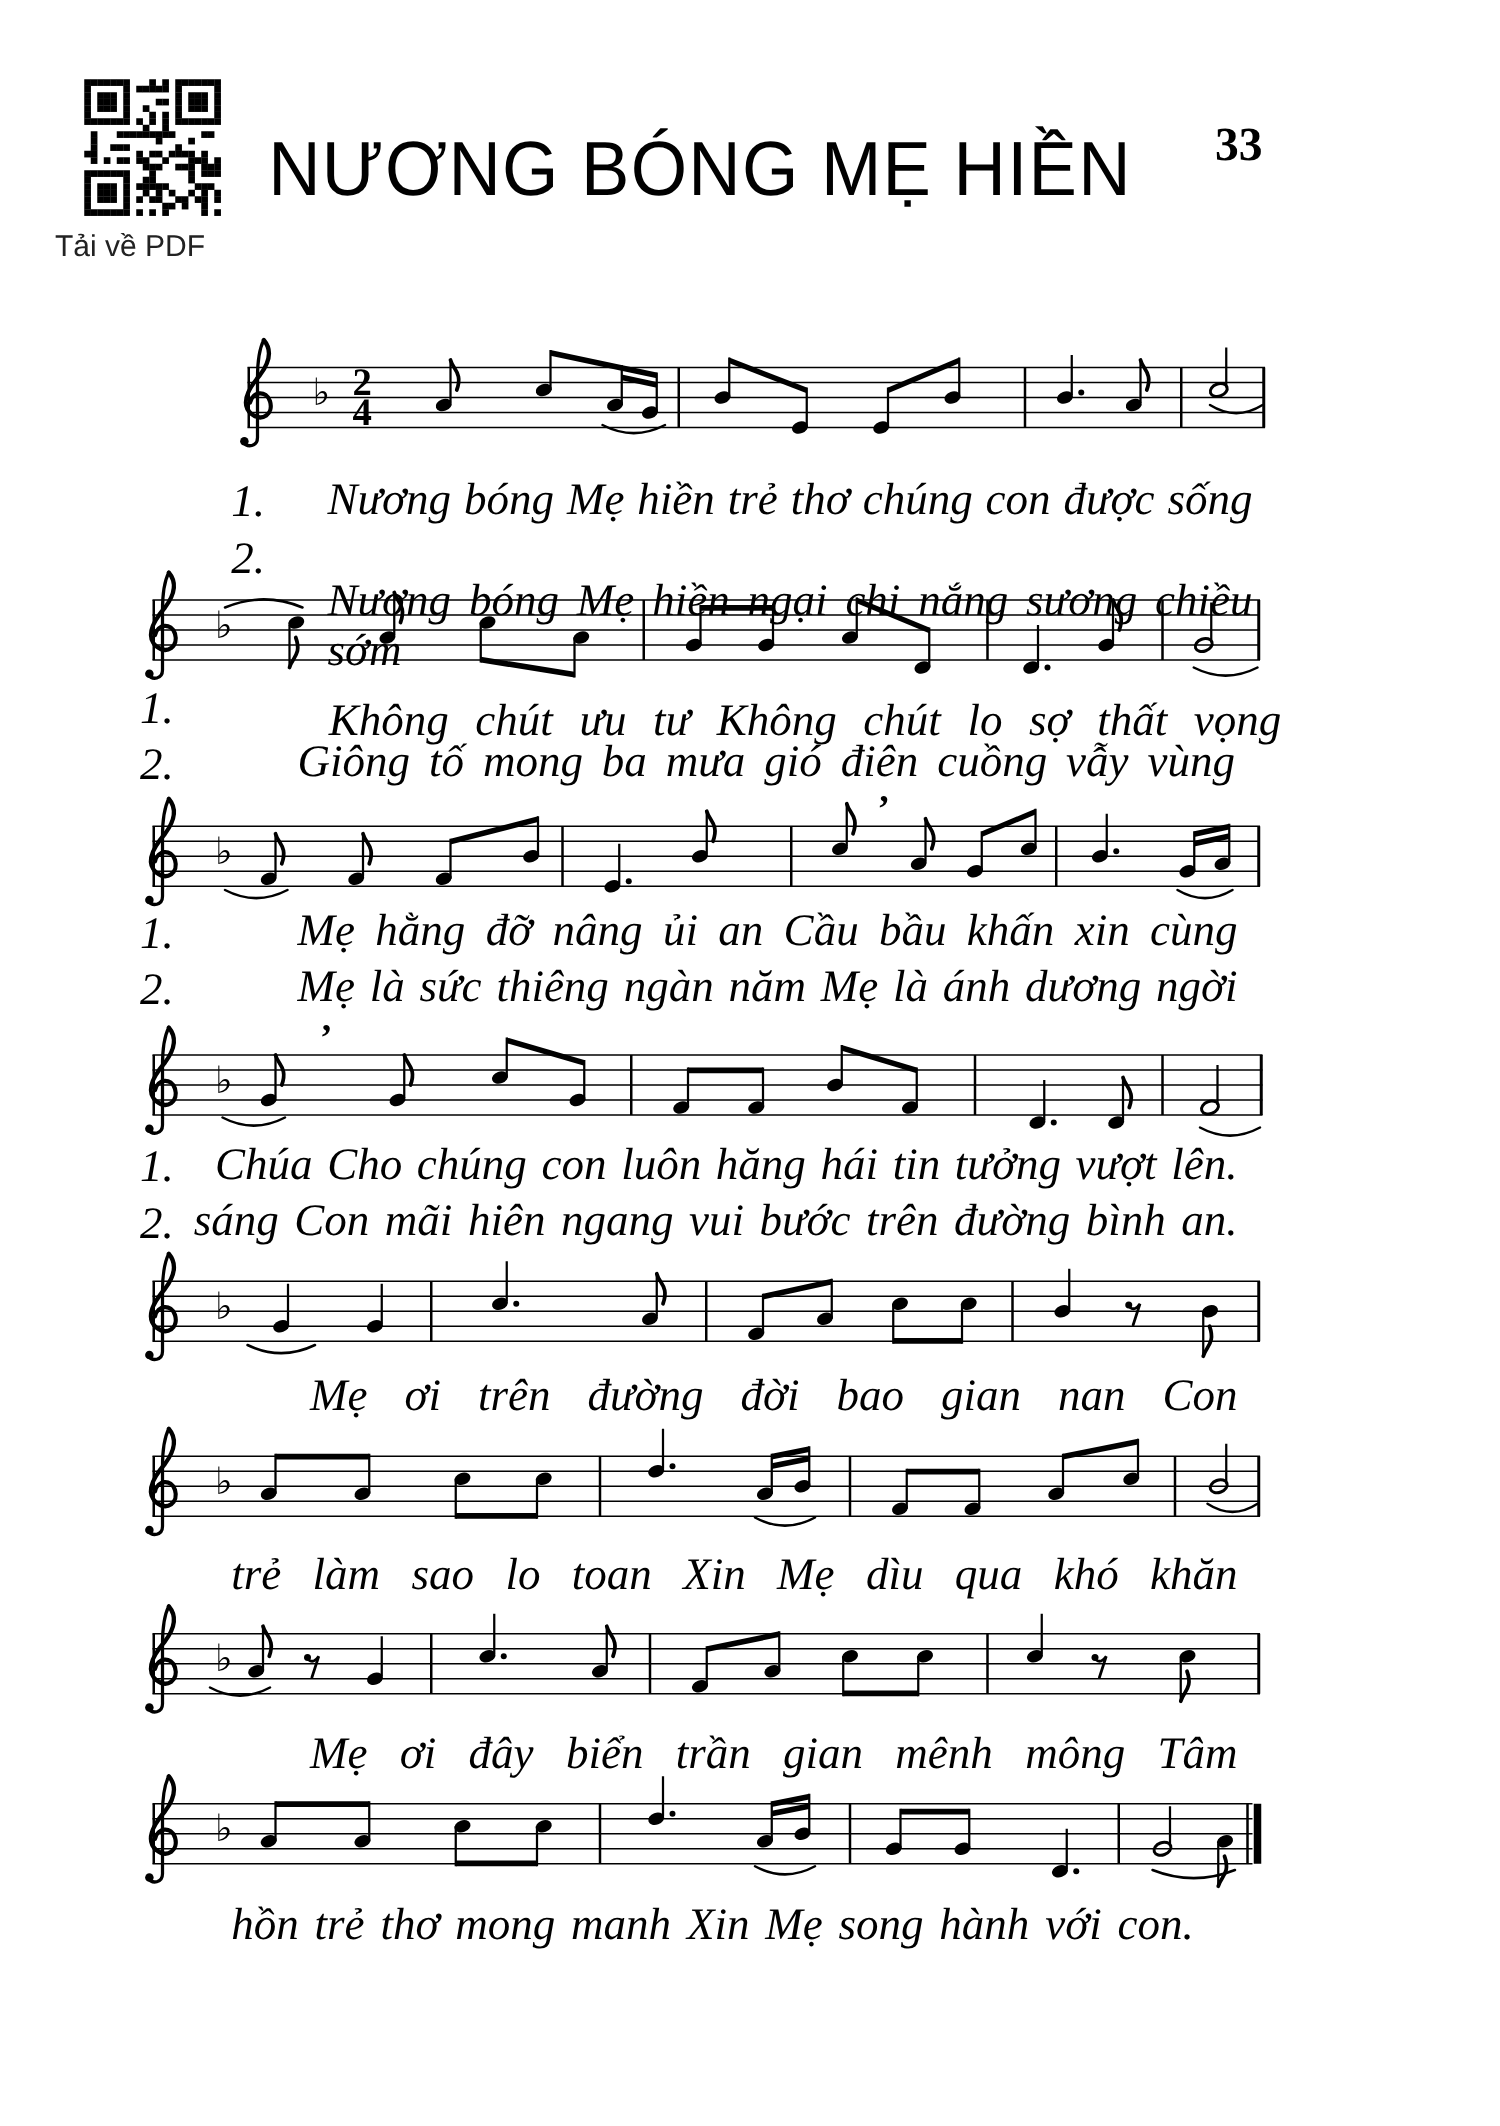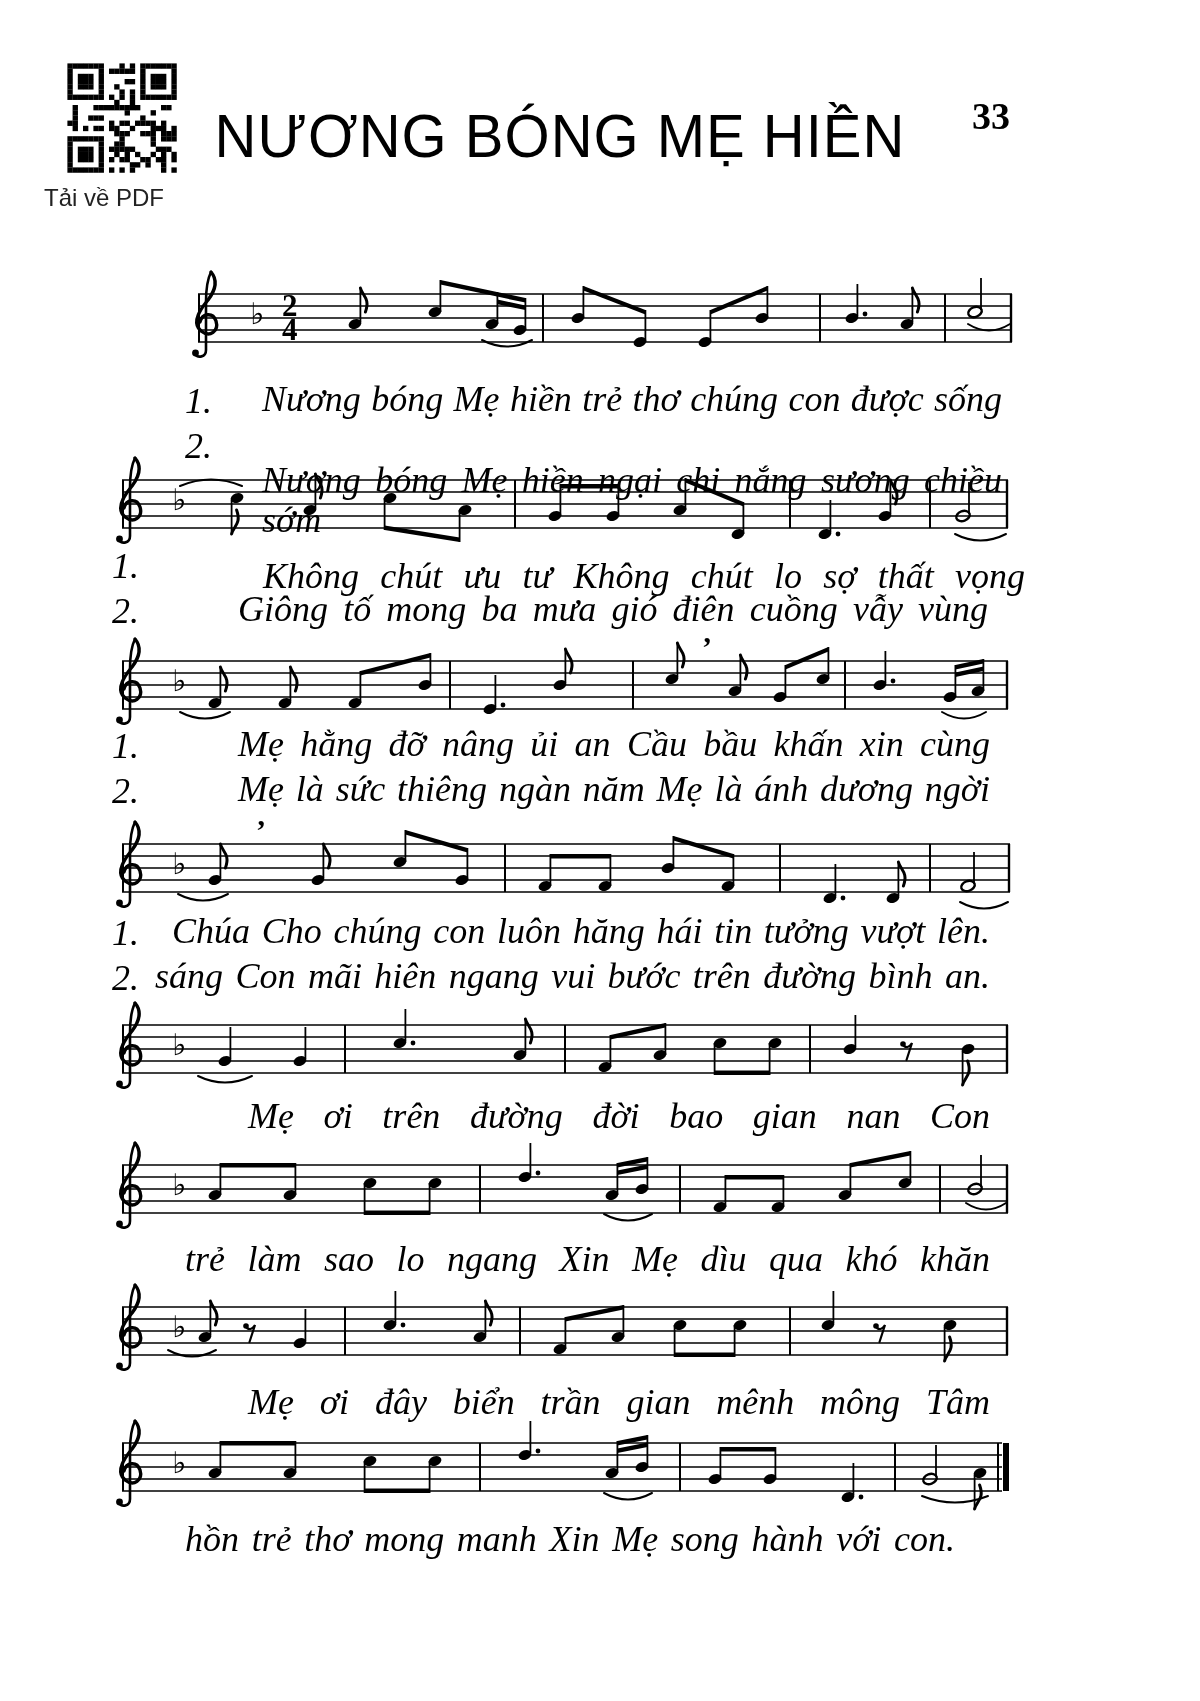--- a/index.html
+++ b/index.html
@@ -641,17 +641,17 @@
       <div class="lyric just" style="left: 238px; top: 590px; width: 750px;">Giông tố mong ba mưa gió điên cuồng vẫy vùng</div>
       <div class="vnum" style="left: 112px; top: 725px;">1.</div>
       <div class="lyric just" style="left: 238px; top: 725px; width: 752px;">Mẹ hằng đỡ nâng ủi an Cầu bầu khấn xin cùng</div>
       <div class="vnum" style="left: 112px; top: 770px;">2.</div>
       <div class="lyric just" style="left: 238px; top: 770px; width: 752px;">Mẹ là sức thiêng ngàn năm Mẹ là ánh dương ngời</div>
       <div class="vnum" style="left: 112px; top: 912px;">1.</div>
       <div class="lyric just" style="left: 172px; top: 912px; width: 818px;">Chúa Cho chúng con luôn hăng hái tin tưởng vượt lên.</div>
       <div class="vnum" style="left: 112px; top: 957px;">2.</div>
       <div class="lyric just" style="left: 155px; top: 957px; width: 835px;">sáng Con mãi hiên ngang vui bước trên đường bình an.</div>
       <div class="lyric just" style="left: 248px; top: 1097px; width: 742px;">Mẹ ơi trên đường đời bao gian nan Con</div>
-      <div class="lyric just" style="left: 185px; top: 1240px; width: 805px;">trẻ làm sao lo ngang Xin Mẹ dìu qua khó khăn</div>
+      <div class="lyric just" style="left: 185px; top: 1240px; width: 805px;">trẻ làm sao lo toan Xin Mẹ dìu qua khó khăn</div>
       <div class="lyric just" style="left: 248px; top: 1383px; width: 742px;">Mẹ ơi đây biển trần gian mênh mông Tâm</div>
       <div class="lyric just" style="left: 185px; top: 1520px; width: 770px;">hồn trẻ thơ mong manh Xin Mẹ song hành với con.</div>
     </div>
 </div>
 
 </body></html>

